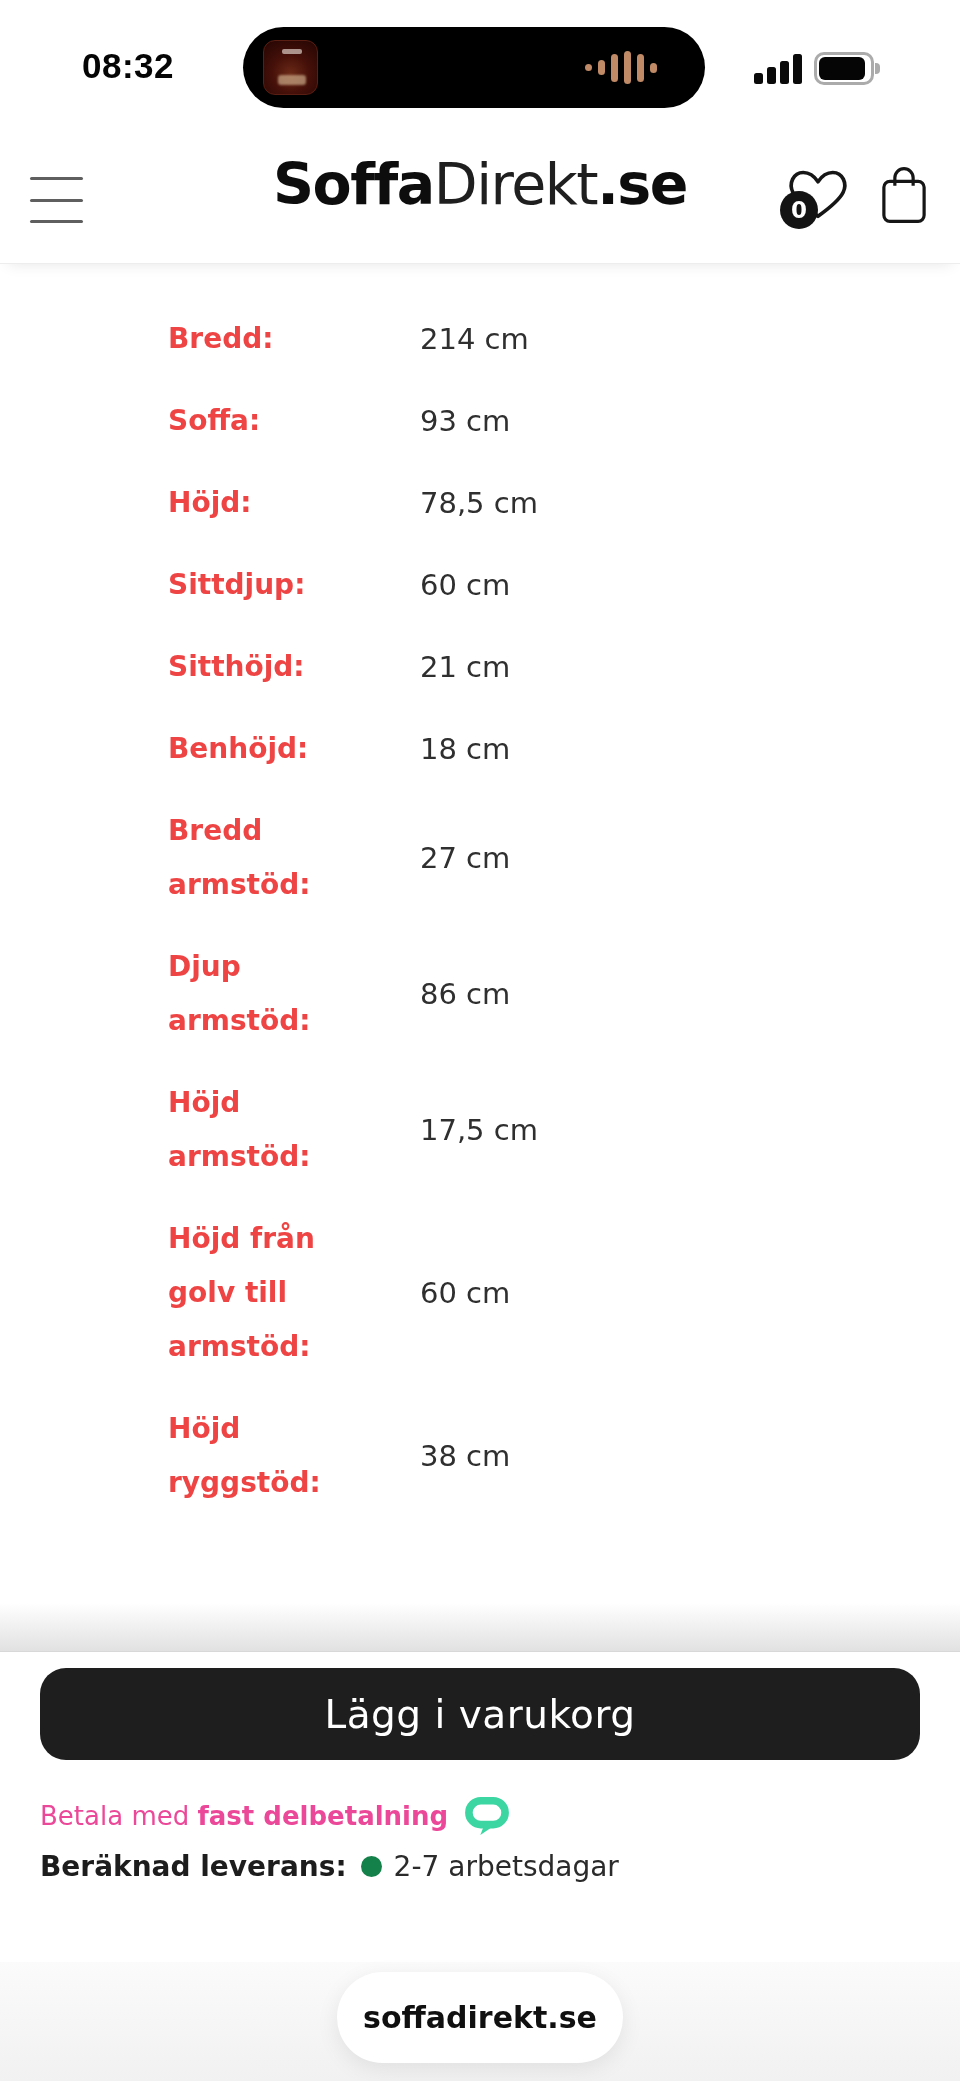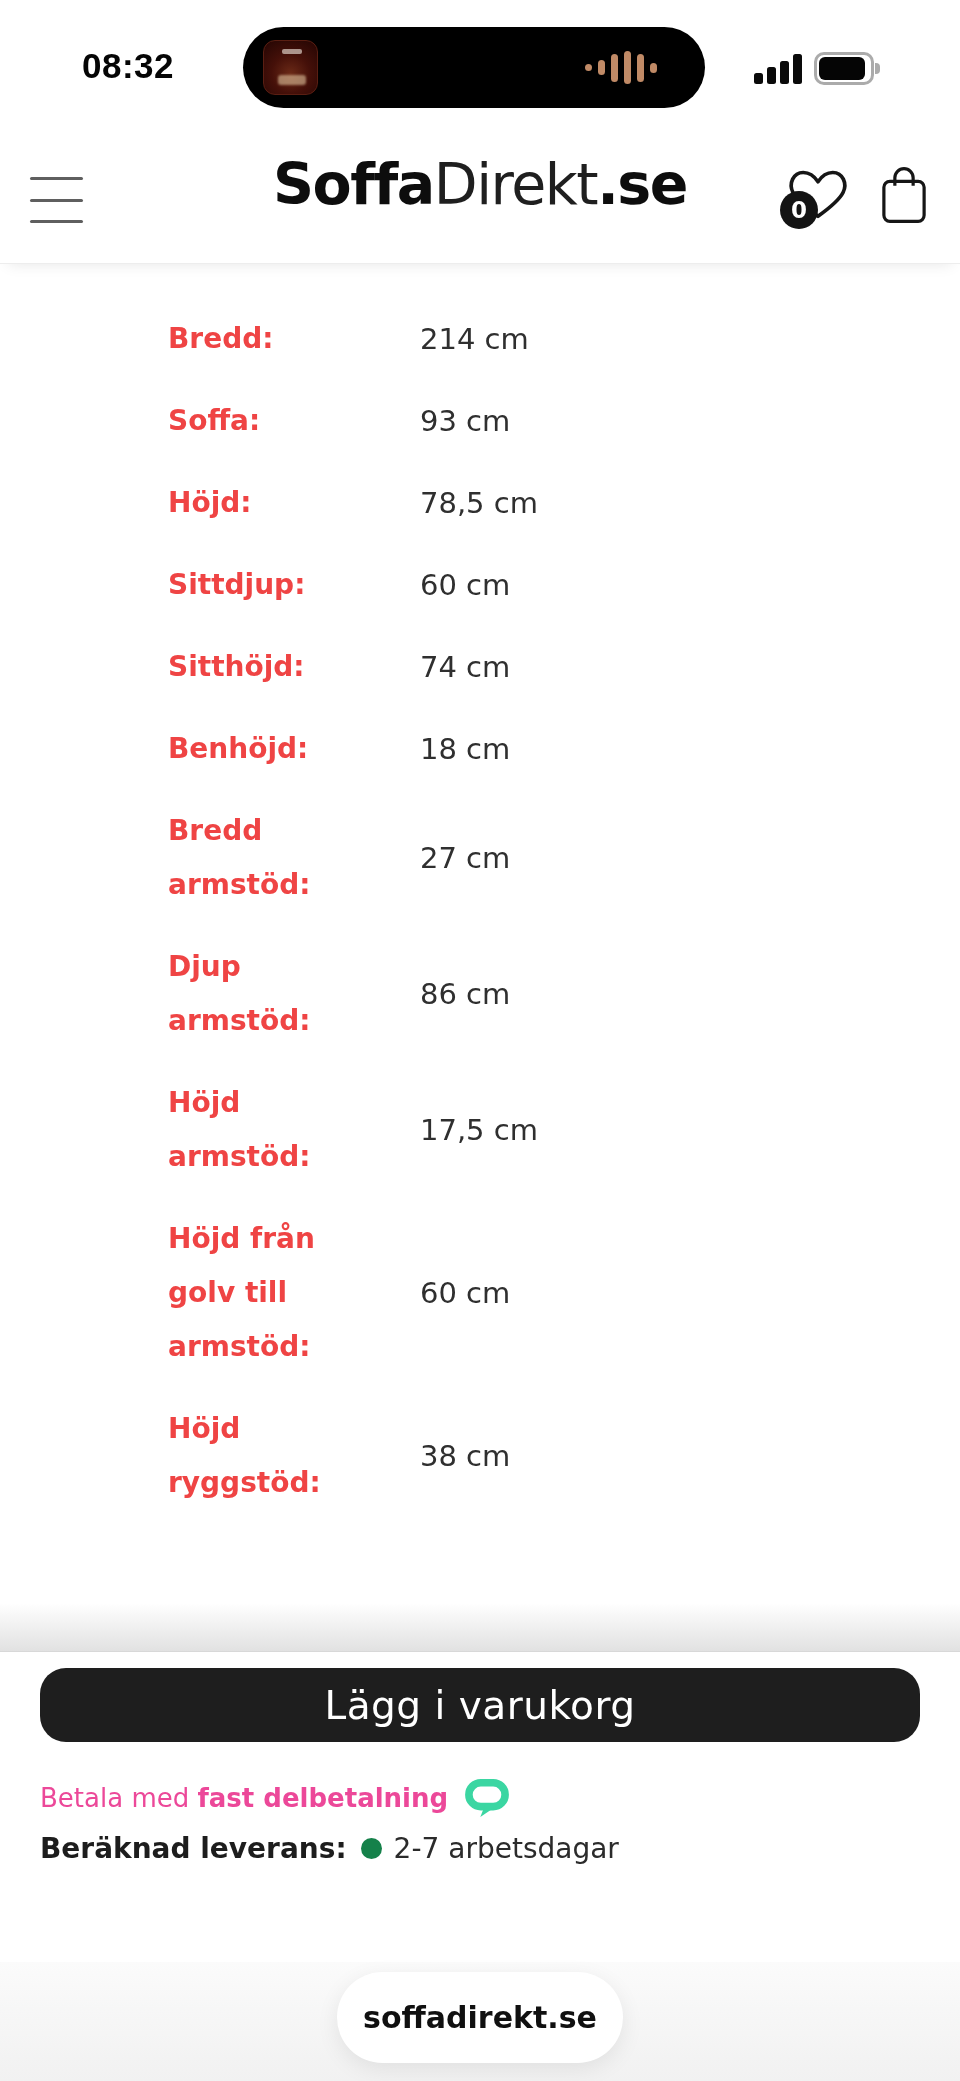--- a/index.html
+++ b/index.html
@@ -51,21 +51,21 @@
   .specs-inner{ padding:33px 60px 0 168px;}
   .spec-row{ display:flex; align-items:center; padding:14px 0;}
   .spec-label{ flex:0 0 252px; font-weight:700; font-size:28px; line-height:54px; color:#ef4444; white-space:pre-line;}
   .spec-value{ font-size:29px; line-height:54px; color:#2f2f2f; font-weight:400;}
 
   
   .scroll-fade{ position:absolute; top:1603px; left:0; width:960px; height:49px;
                 background:linear-gradient(180deg, rgba(244,244,244,0) 0%, rgba(222,222,222,.9) 100%);
                 border-bottom:1px solid #d8d8d8; z-index:8;}
   .sticky{ position:absolute; top:1652px; left:0; width:960px; height:310px; background:#fff; z-index:9;}
-  .add-btn{ display:block; margin:16px 40px 0 40px; width:880px; height:74px; background:#1e1e1e; border:none;
+  .add-btn{ display:block; margin:16px 40px 0 40px; width:880px; height:92px; background:#1e1e1e; border:none;
             border-radius:26px; color:#ffffff; font-size:39px; font-weight:500; letter-spacing:0.5px;
             font-family:"DejaVu Sans","Liberation Sans",sans-serif; cursor:pointer; display:flex; align-items:center; justify-content:center;}
   .pay-row{ margin:36px 0 0 40px; display:flex; align-items:center; font-size:26px; color:#ec4899;}
   .pay-row .bold{ font-weight:700;}
   .pay-row svg{ margin-left:16px;}
   .ship-row{ margin:14px 0 0 40px; display:flex; align-items:center; font-size:28px; color:#2b2b2b;}
   .ship-row .lbl{ font-weight:700; color:#1d1d1d;}
   .dot{ width:21px; height:21px; border-radius:50%; background:#15814a; margin:0 12px 0 14px; flex:0 0 auto;}
 
   
@@ -144,21 +144,21 @@
     <div class="spec-row">
       <div class="spec-label">Höjd:</div>
       <div class="spec-value">78,5 cm</div>
     </div>
     <div class="spec-row">
       <div class="spec-label">Sittdjup:</div>
       <div class="spec-value">60 cm</div>
     </div>
     <div class="spec-row">
       <div class="spec-label">Sitthöjd:</div>
-      <div class="spec-value">74 cm</div>
+      <div class="spec-value">21 cm</div>
     </div>
     <div class="spec-row">
       <div class="spec-label">Benhöjd:</div>
       <div class="spec-value">18 cm</div>
     </div>
     <div class="spec-row">
       <div class="spec-label">Bredd
 armstöd:</div>
       <div class="spec-value">27 cm</div>
     </div>

